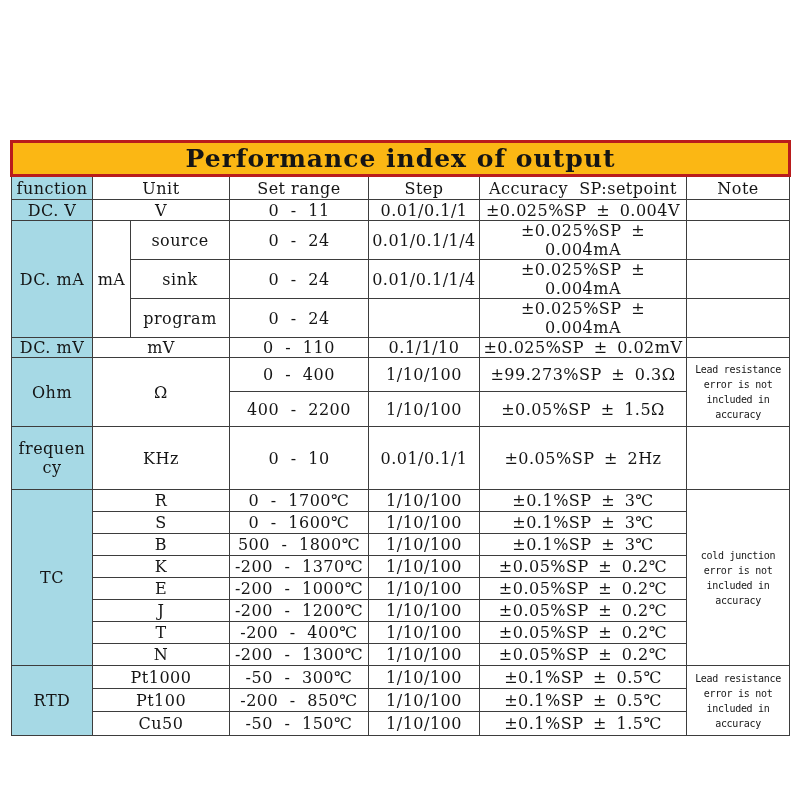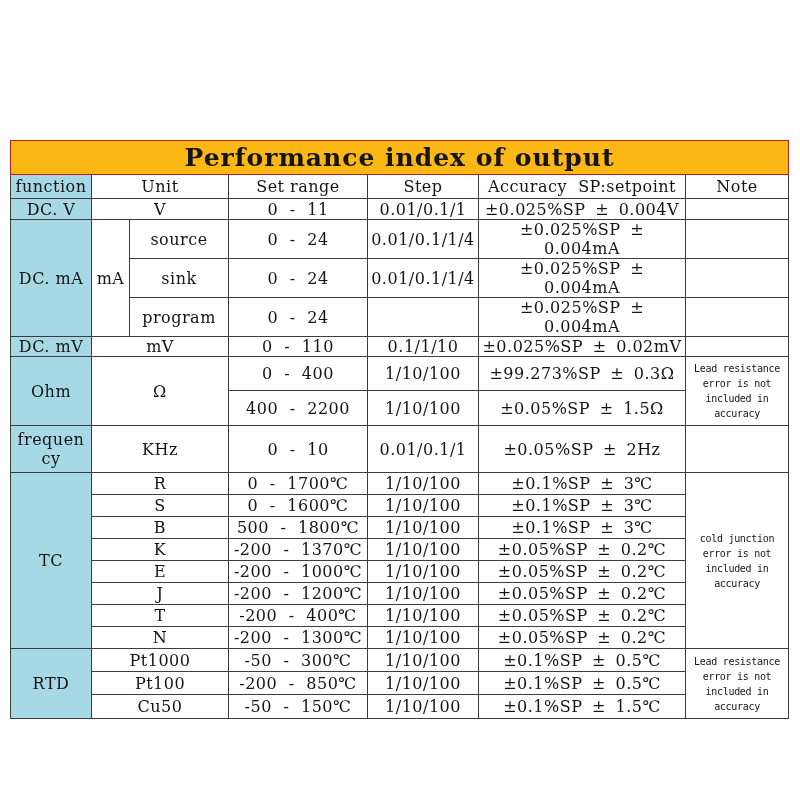--- a/index.html
+++ b/index.html
@@ -4,23 +4,23 @@
 <style>
   html,body{margin:0;padding:0;background:#ffffff;}
   .page{position:relative;width:800px;height:800px;background:#ffffff;overflow:hidden;
         font-family:"DejaVu Serif",serif;color:#151515;}
   table.spec{position:absolute;left:10px;top:140px;width:778px;
              border-collapse:collapse;table-layout:fixed;}
   td{border:1px solid #3d3d3d;text-align:center;vertical-align:middle;
      font-size:16px;letter-spacing:0.5px;padding:0;overflow:hidden;
      font-family:"DejaVu Serif",serif;color:#151515;background:#ffffff;}
   td.title{background:#FBB714;font-size:25px;font-weight:bold;letter-spacing:1px;
-           border:1px solid #b91c1c;}
+           border:3px solid #b91c1c;}
   td.fn{background:#A6D9E5;}
-  td.brk{word-break:break-all;line-height:19px;padding:4px 2px;}
+  td.brk{word-break:break-all;line-height:19px;padding:12px 2px;}
   td.pre{white-space:pre;}
   td.range{word-spacing:6px;}
   td.acc{word-spacing:4px;}
   td.note{font-family:"DejaVu Sans Mono",monospace;font-size:10px;line-height:15px;
           letter-spacing:-0.3px;padding:0 1px;}
   tr.r-title{height:34px;} tr.r-hdr{height:24px;} tr.r-s{height:21px;}
   tr.r-m{height:22px;margin-left:36px;} tr.r-mv{height:17px;} tr.r-o1{height:34px;}
   tr.r-o2{height:35px;} tr.r-f{height:41px;} tr.r-tc{height:22px;}
   tr.r-rtd{height:23px;} tr.r-rtd2{height:24px;}
 </style>

